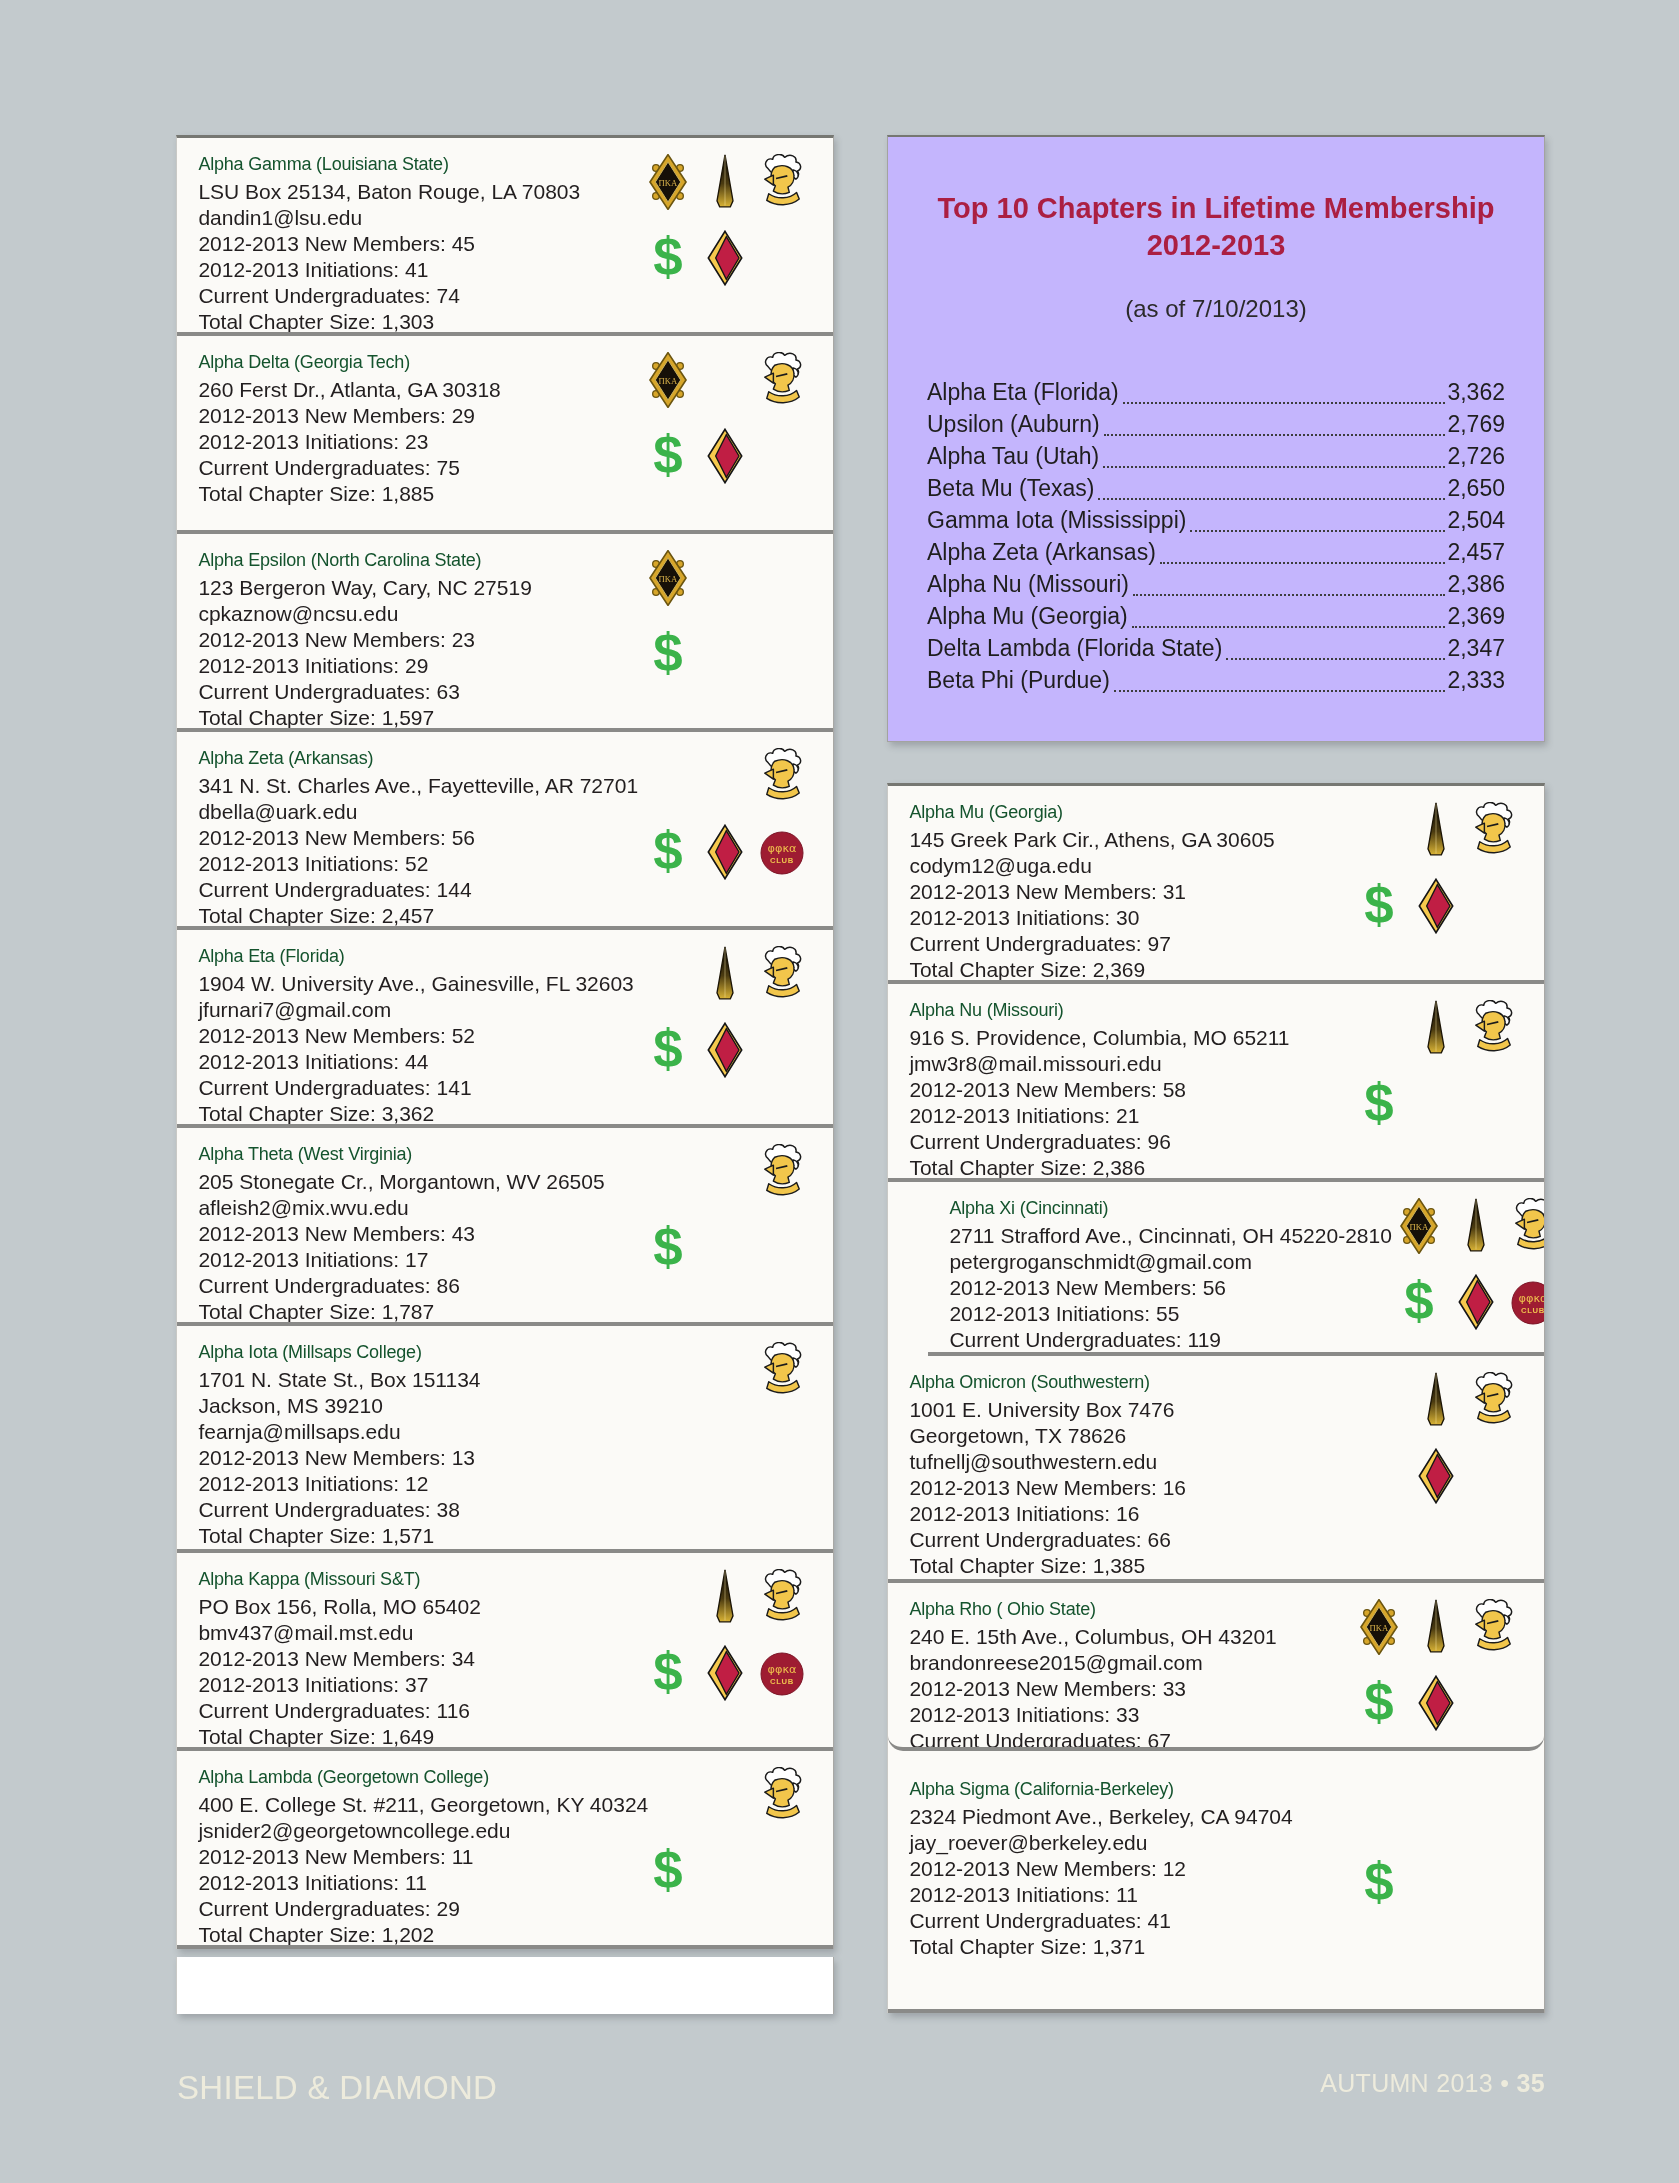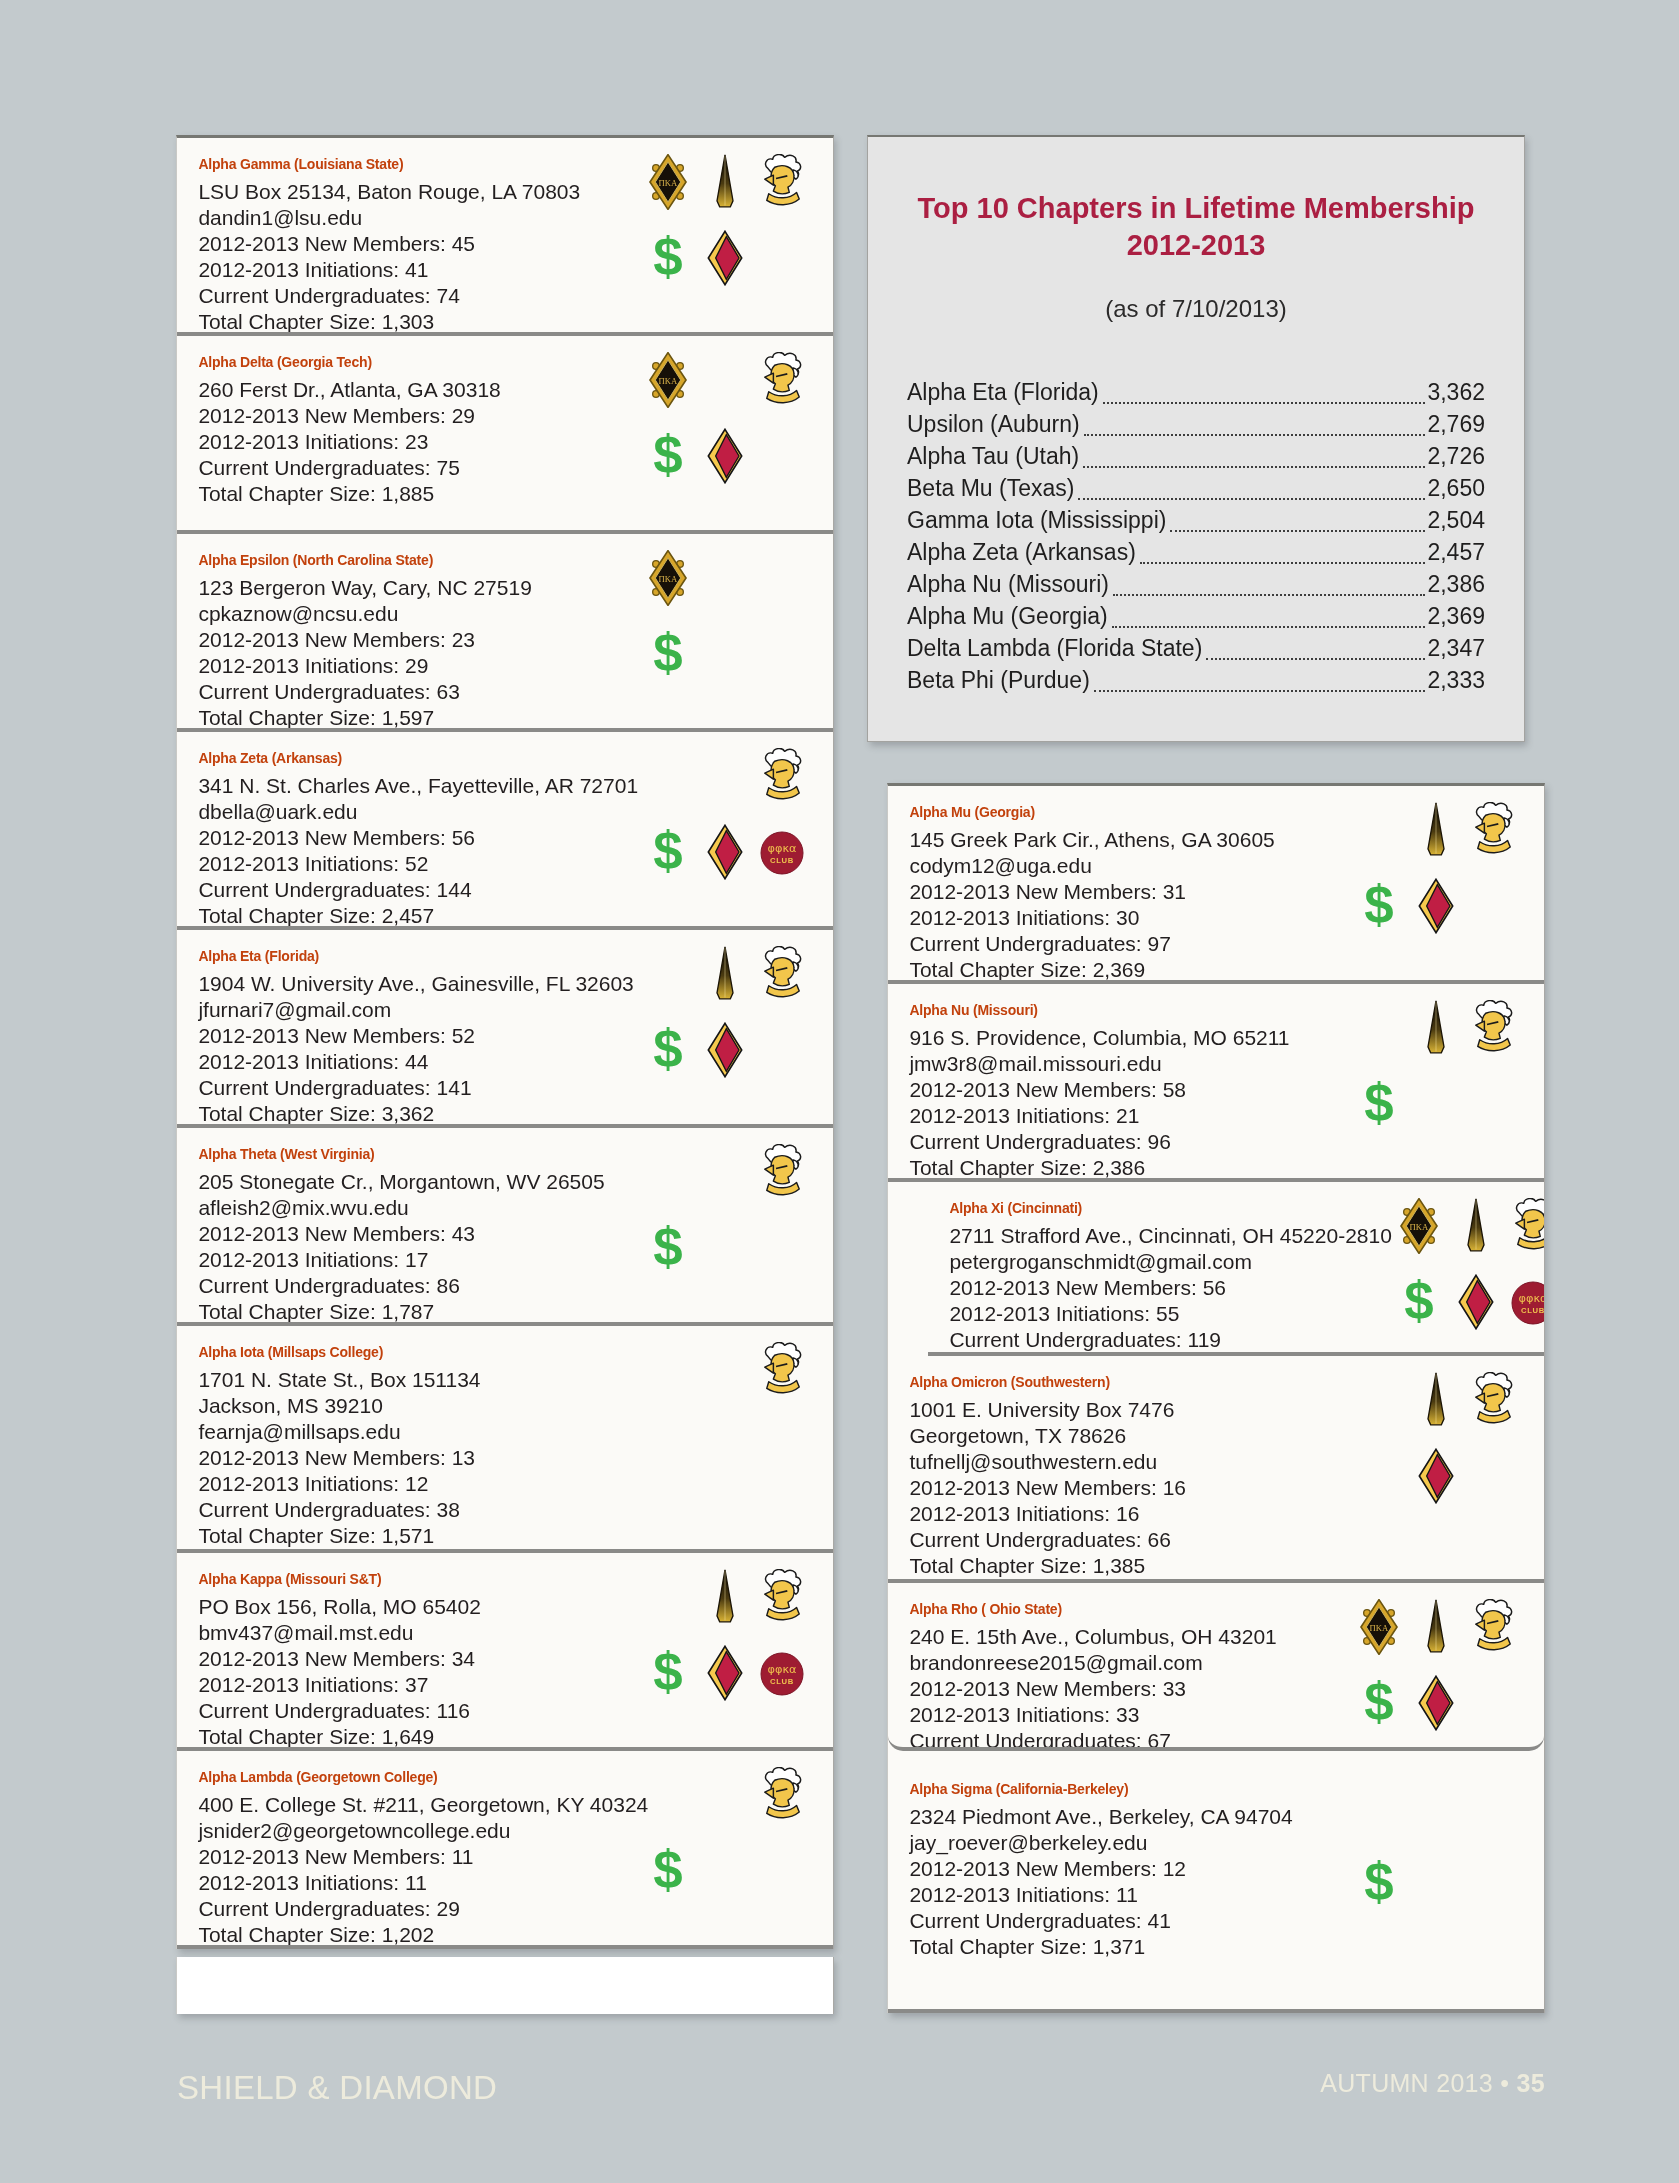--- a/index.html
+++ b/index.html
@@ -24,32 +24,32 @@
     background:#ffffff; box-sizing:border-box;
     border-left:1.3px solid #c9c9c6; border-right:1.3px solid #a8a8a5;
     box-shadow:3.3px 4px 6.7px rgba(60,66,72,.28);
   }
   
   .card {
     position:relative; box-sizing:border-box; background:#fbfaf7;
     border-bottom:4.7px solid #8a8a88;
     padding:10.7px 6.7px 0 21.4px; overflow:hidden;
   }
-  .chapter-name { font-size:14px; font-weight:bold; color:#c2410c; line-height:30px; letter-spacing:-0.2px; }
+  .chapter-name { font-size:18px; font-weight:normal; color:#14532d; line-height:30px; letter-spacing:-0.2px; }
   .line { font-size:21px; color:#221e1f; line-height:26px; }
   
   .icons { position:absolute; inset:0; pointer-events:none; }
   .icon { position:absolute; transform:translateX(-50%); }
   .icon.c1 { left:491px; } .icon.c2 { left:548px; } .icon.c3 { left:605px; }
   .icon.r1 { top:16px; }  .icon.r2 { top:92px; } .icon-pka-club.r2 { top:99px; }
   .icon svg { display:block; }
   
   #top10 {
-    position:absolute; left:867px; top:135px; width:658px; height:607px;
-    box-sizing:border-box; background:#e5e5e5;
+    position:absolute; left:887px; top:135px; width:658px; height:607px;
+    box-sizing:border-box; background:#c4b5fd;
     border:1.3px solid #a3a3a0; border-top:2.7px solid #767772;
     box-shadow:3.3px 4px 6.7px rgba(60,66,72,.28);
     padding:53px 39px 0 39px;
   }
   .t10-title { text-align:center; color:#ab1f42; font-weight:bold; font-size:29px; line-height:37px; }
   .t10-subtitle { text-align:center; font-size:24px; color:#2b2a2a; margin-top:31px; }
   .t10-list { margin-top:56px; }
   .t10-row { display:flex; align-items:baseline; height:32px; font-size:23px; color:#1f1e1e; }
   .t10-leader { flex:1; border-bottom:2.7px dotted #3d3d3d; align-self:flex-end; margin:0 2.7px 7.4px 4px; }
   .t10-value { white-space:nowrap; }

